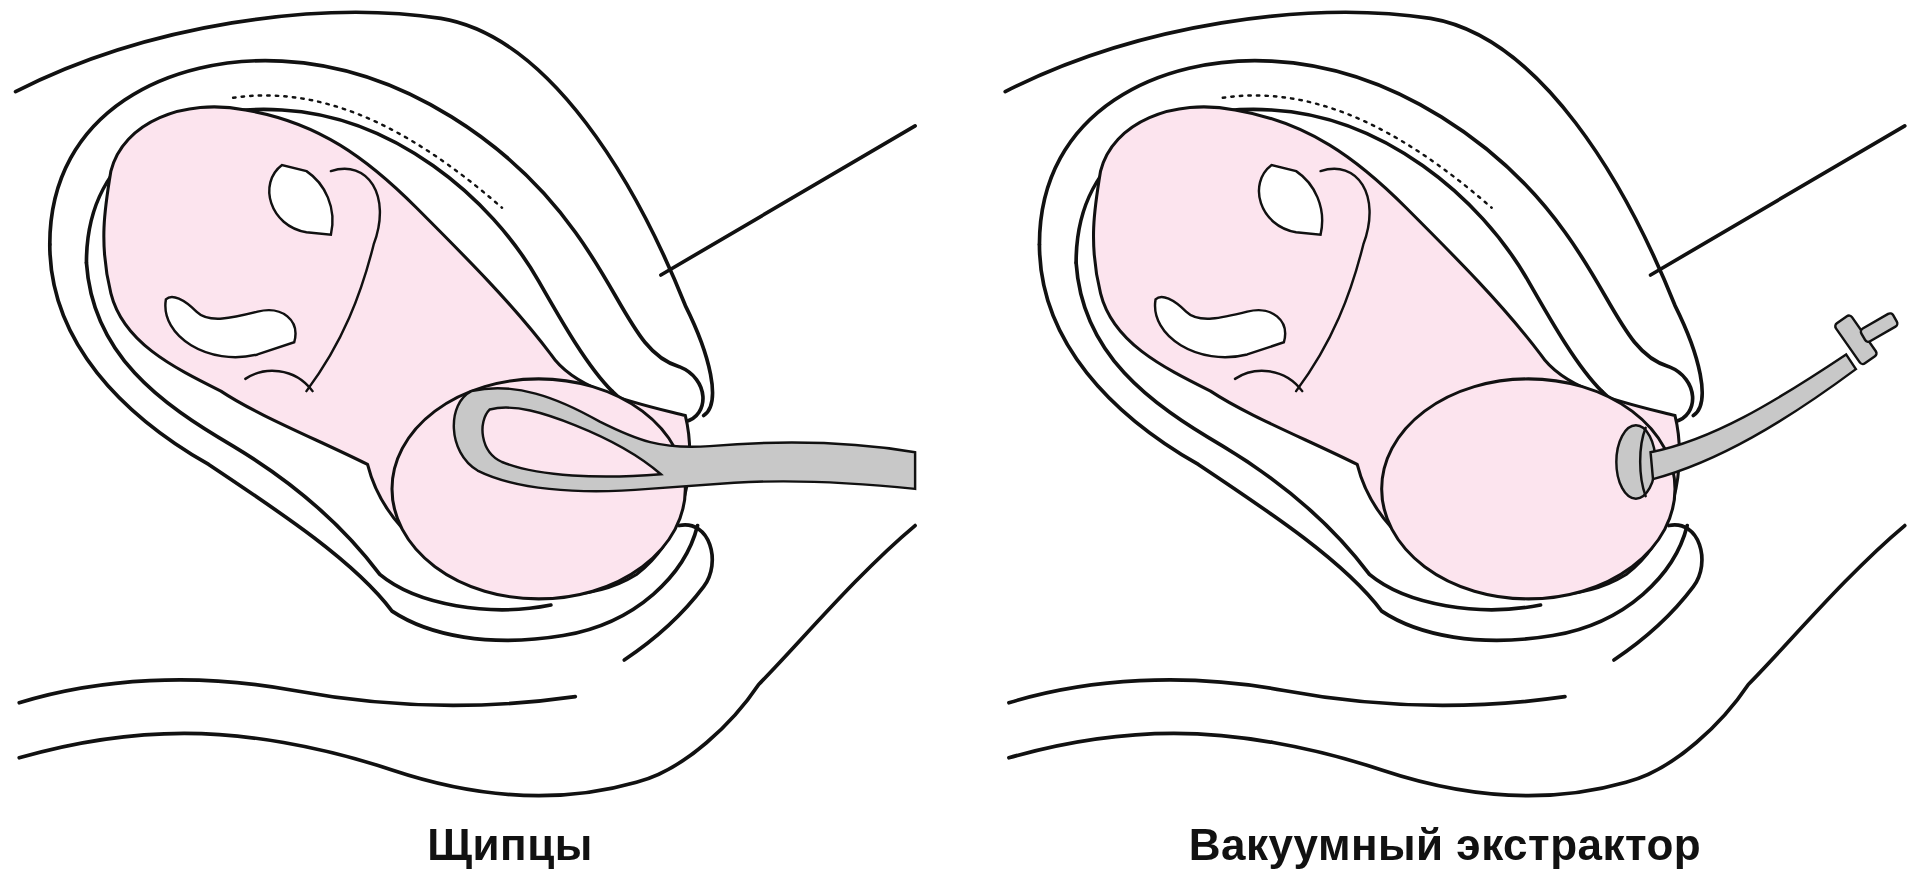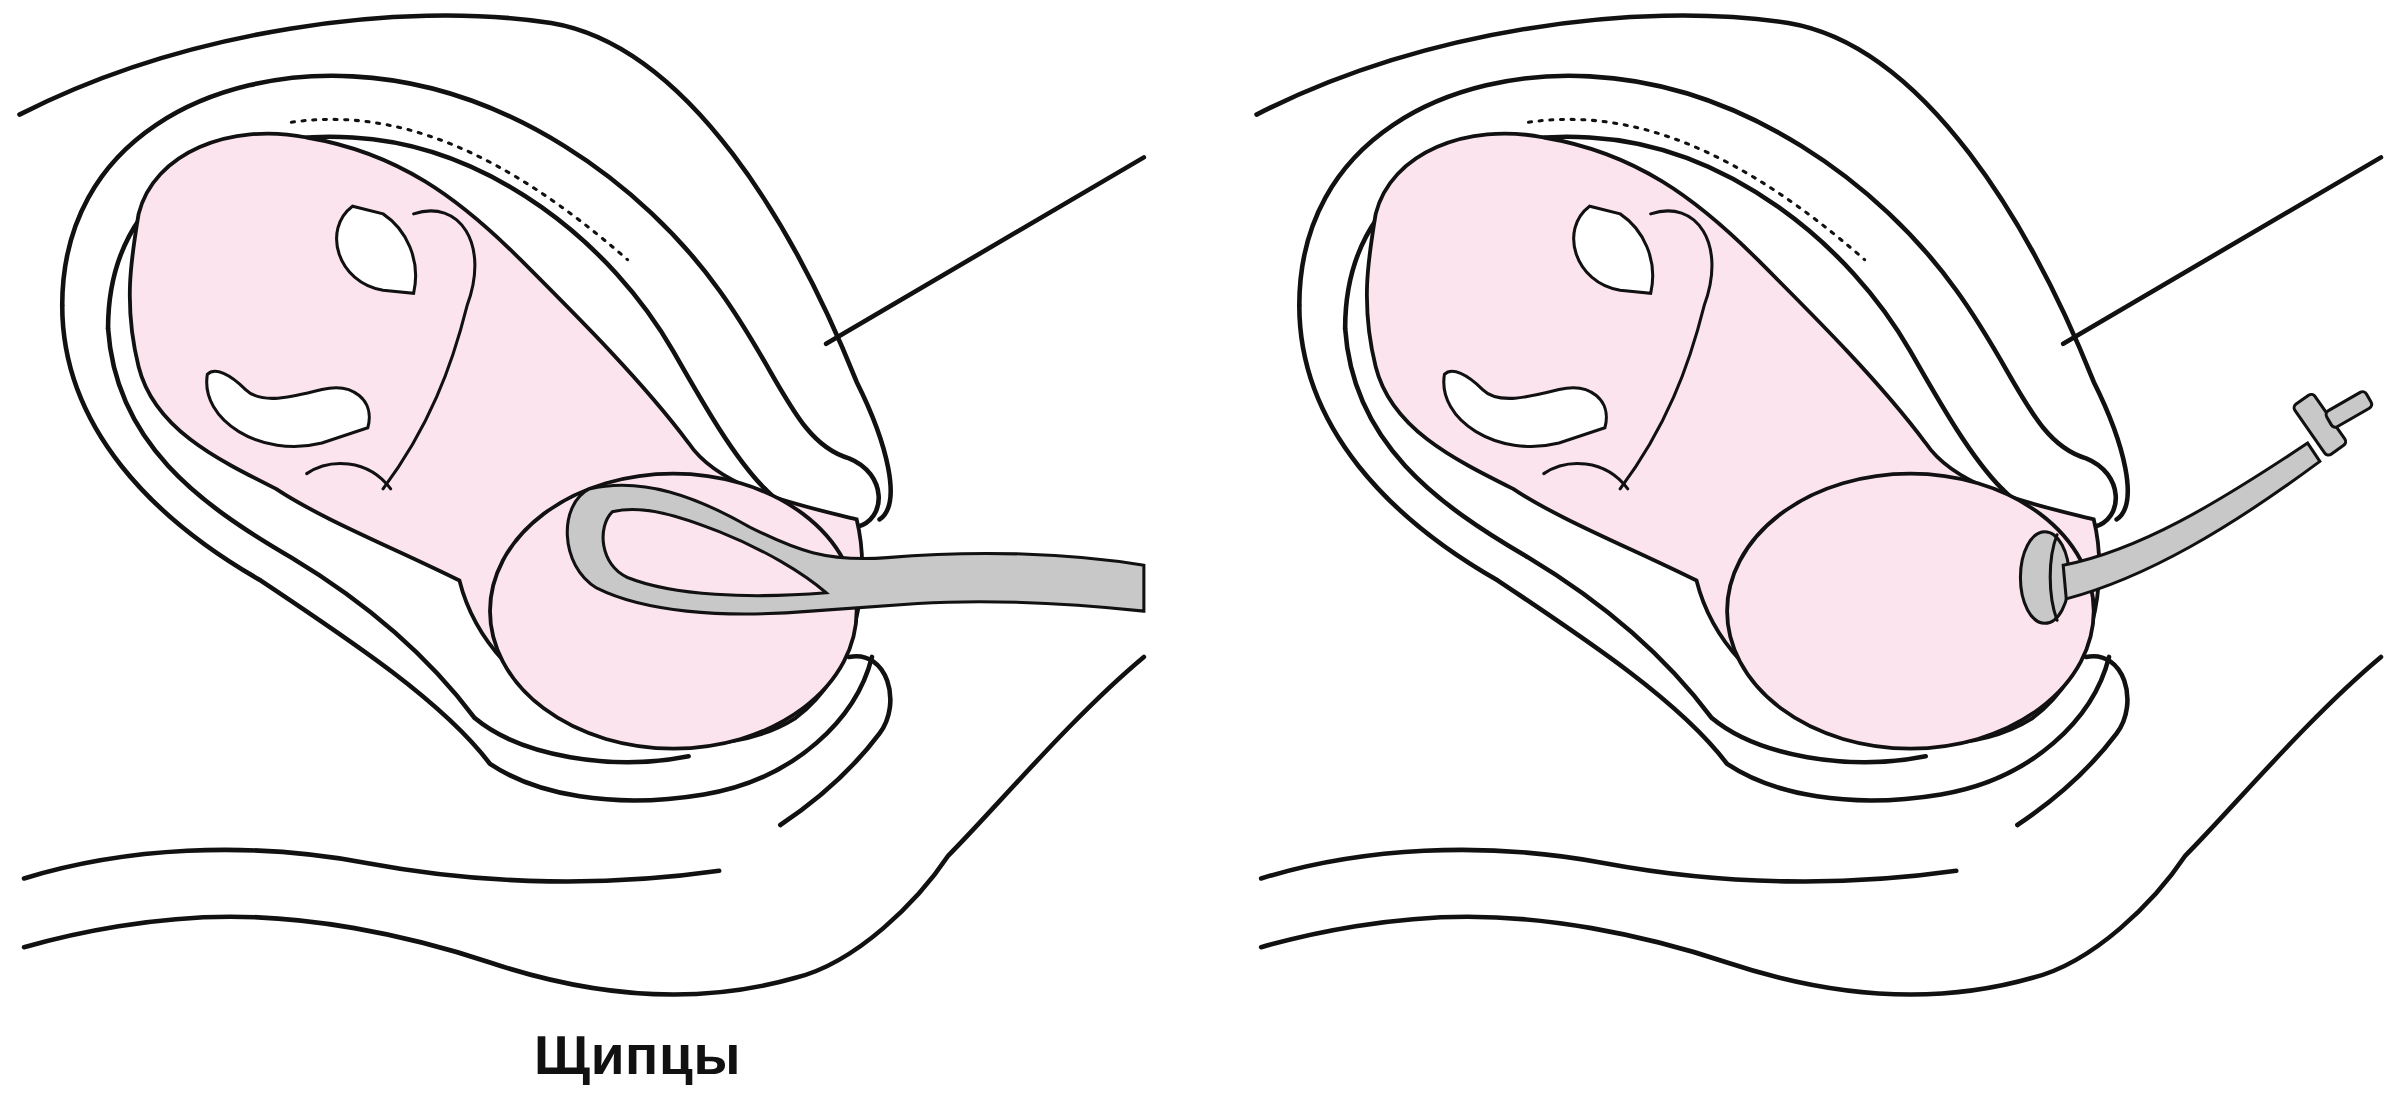--- a/index.html
+++ b/index.html
@@ -68,13 +68,14 @@
     <path class="stroke" d="M15 575 C80 555 160 550 240 565 C320 580 400 580 470 570"></path>
 
     <ellipse cx="528" cy="378" rx="16" ry="30" fill="#c8c8c8" stroke="#111" stroke-width="2"></ellipse>
     <path class="thin" d="M536 350 C530 365 530 390 536 406"></path>
 
     <path d="M540 370 C590 360 640 330 700 290 L708 302 C650 345 595 378 542 392 Z" fill="#c8c8c8" stroke="#111" stroke-width="2"></path>
 
     <rect x="688" y="270" width="40" height="16" rx="3" fill="#c8c8c8" stroke="#111" stroke-width="2" transform="rotate(55 708 278)"></rect>
     <rect x="712" y="262" width="30" height="12" rx="3" fill="#c8c8c8" stroke="#111" stroke-width="2" transform="rotate(-30 727 268)"></rect>
   </svg>
+  <div class="caption" style="left:455px; top:820px;">Вакуумный экстрактор</div>
 </div>
 
 </body></html>

